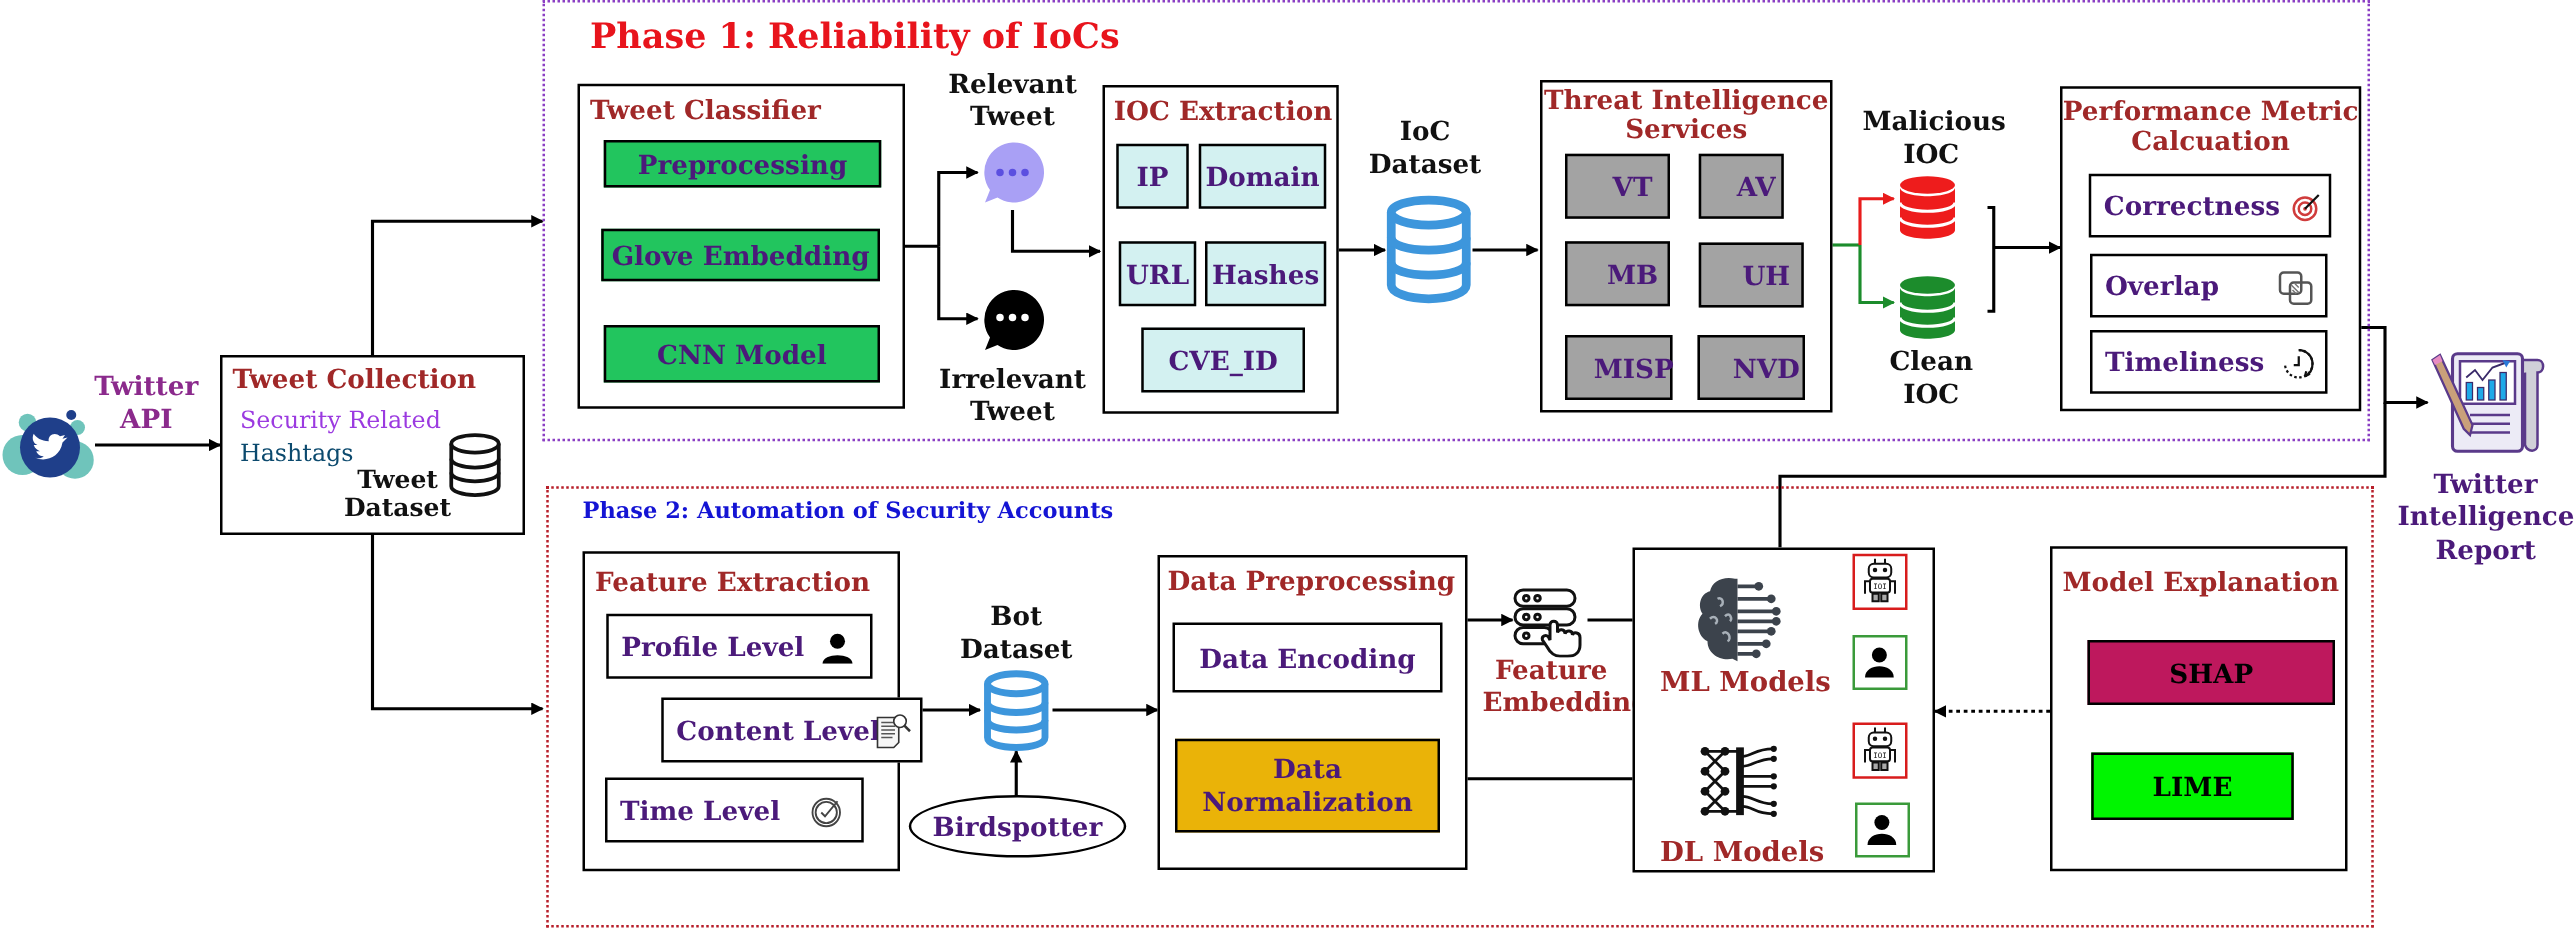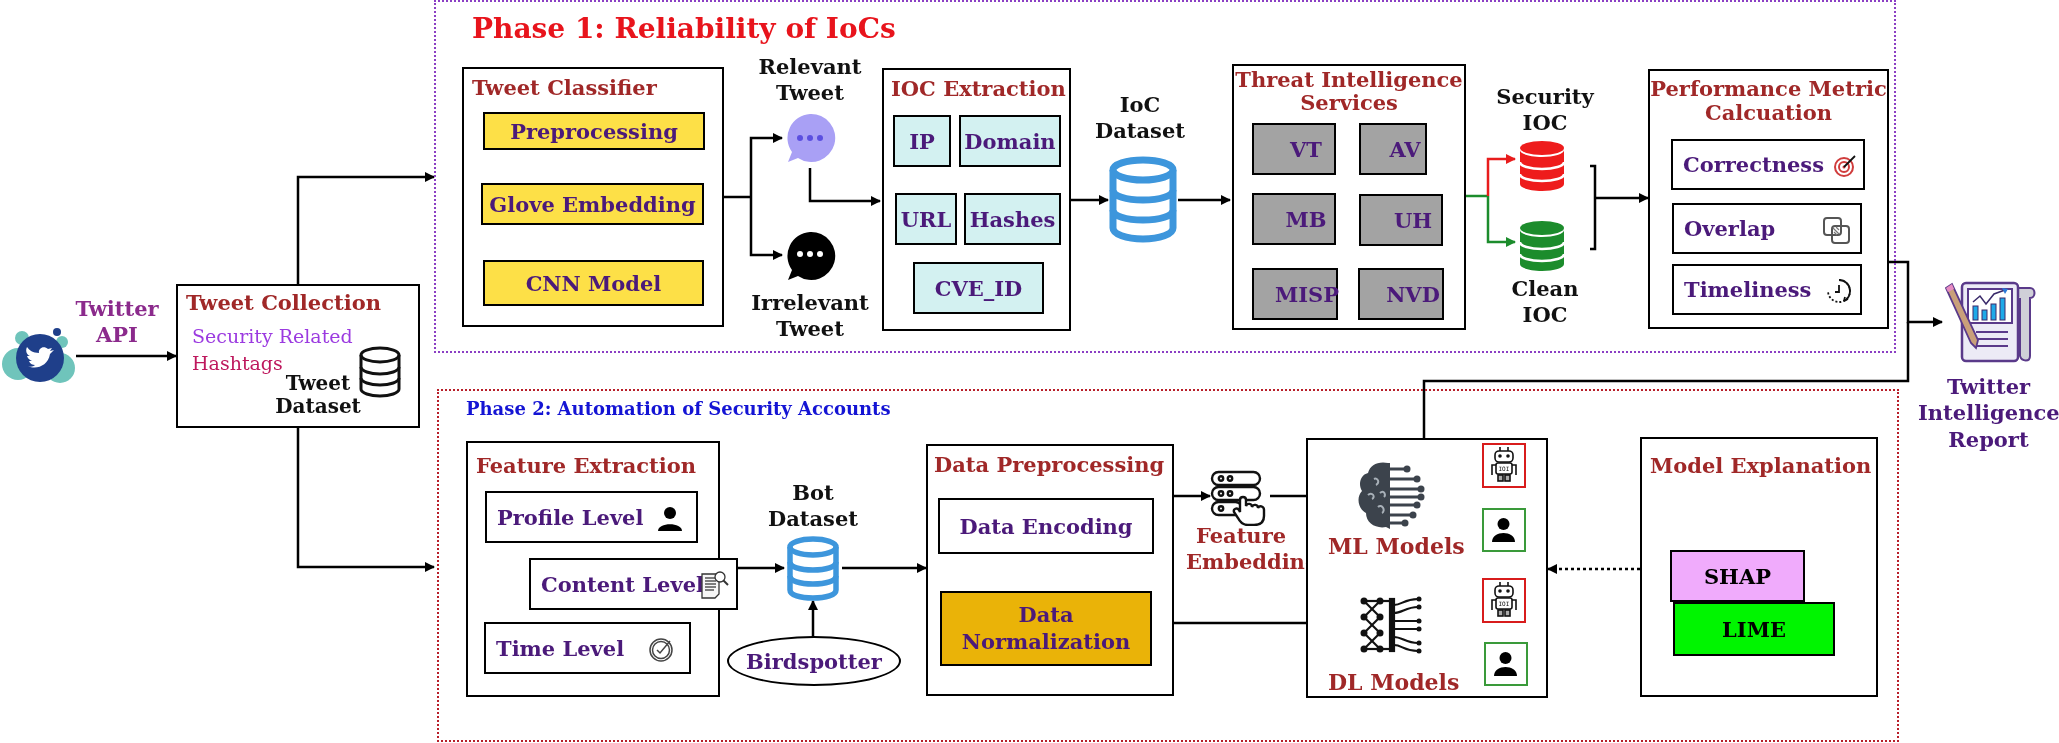--- a/index.html
+++ b/index.html
@@ -4,21 +4,21 @@
 <style>
   html, body { margin: 0; padding: 0; background: #ffffff; }
   body { width: 2059px; height: 743px; position: relative; overflow: hidden;
          font-family: "DejaVu Serif", "Liberation Serif", serif; }
   .abs { position: absolute; }
   .box { position: absolute; border: 2.5px solid #000; background: #fff; box-sizing: border-box; }
   .title { position: absolute; font-weight: bold; color: #a02828; font-size: 21px; white-space: nowrap; }
   .sub { position: absolute; border: 2.5px solid #000; box-sizing: border-box;
          display: flex; align-items: center; justify-content: center;
          font-weight: bold; color: #4b1a7a; font-size: 21px; white-space: nowrap; }
-  .lav { background: #fde047; }
+  .lav { background: #22c55e; }
   .cyan { background: #d3f1f1; }
   .green { background: #a3a3a3; padding-left: 24px; }
   .label-dark { position: absolute; font-weight: bold; color: #111; font-size: 21px; text-align: center; line-height: 1.25; white-space: nowrap; }
   .label-red { position: absolute; font-weight: bold; color: #a02828; font-size: 21px; text-align: center; line-height: 1.25; white-space: nowrap; }
   .label-purple { position: absolute; font-weight: bold; color: #4b1a7a; font-size: 21px; text-align: center; line-height: 1.25; white-space: nowrap; }
   .phase1 { position: absolute; border: 2px dotted #8b3fc4; box-sizing: border-box; }
   .phase2 { position: absolute; border: 2px dotted #b81f2a; box-sizing: border-box; }
   .metric { position: absolute; border: 2.5px solid #000; box-sizing: border-box; background:#fff;
             font-weight: bold; color: #4b1a7a; font-size: 21px; display:flex; align-items:center; padding-left: 10px; }
   svg.lines { position: absolute; left: 0; top: 0; }
@@ -116,21 +116,21 @@
     <path d="M28,44 C36,48 48,44 50,32 L54,28 L50,29 L52,26 L48,27 C44,23 38,26 39,31 C33,31 29,28 27,25 C25,29 27,33 30,34 L27,34 C28,37 30,38 32,39 L29,39 C30,42 33,43 35,43 C33,45 30,45 28,44 z" fill="#fff"></path>
   </svg>
 </div>
 <div class="abs" style="left:62px; top:296px; width:110px; text-align:center; font-weight:bold; font-size:21px; color:#8b2a8c; line-height:1.25;">
   <span>Twitter API</span>
 </div>
 
 <div class="box" style="left:176px; top:284px; width:244px; height:144px;">
   <div class="title" style="left:8px; top:4px;">Tweet Collection</div>
   <div class="abs" style="left:14px; top:39px; font-size:19px; color:#9b3ae0; white-space:nowrap;">Security Related</div>
-  <div class="abs" style="left:14px; top:66px; font-size:19px; color:#be185d; white-space:nowrap;">Hashtags</div>
+  <div class="abs" style="left:14px; top:66px; font-size:19px; color:#0c4a6e; white-space:nowrap;">Hashtags</div>
   <div class="abs" style="left:95px; top:86px; width:90px; text-align:center; font-weight:bold; font-size:20px; color:#111; line-height:1.15;">
     <div>Tweet</div>
     <div>Dataset</div>
   </div>
   <div class="icon" style="left:180px; top:60px;">
     <svg width="44" height="52" viewBox="0 0 44 52" fill="none" stroke="#111" stroke-width="3">
       <ellipse cx="22" cy="9" rx="19" ry="7"></ellipse>
       <path d="M3,9 V43 C3,47 12,50 22,50 C32,50 41,47 41,43 V9"></path>
       <path d="M3,21 C3,25 12,28 22,28 C32,28 41,25 41,21"></path>
       <path d="M3,32 C3,36 12,39 22,39 C32,39 41,36 41,32"></path>
@@ -199,21 +199,21 @@
   </div>
 </div>
 <div class="sub green" style="left:1252px; top:123px; width:84px; height:52px;">VT</div>
 <div class="sub green" style="left:1359px; top:123px; width:68px; height:52px;">AV</div>
 <div class="sub green" style="left:1252px; top:193px; width:84px; height:52px;">MB</div>
 <div class="sub green" style="left:1359px; top:194px; width:84px; height:52px;">UH</div>
 <div class="sub green" style="left:1252px; top:268px; width:86px; height:52px;">MISP</div>
 <div class="sub green" style="left:1358px; top:268px; width:86px; height:52px;">NVD</div>
 
 <div class="label-dark" style="left:1490px; top:84px; width:110px;">
-  <div>Security</div>
+  <div>Malicious</div>
   <div>IOC</div>
 </div>
 <div class="icon" style="left:1519px; top:140px;">
   <svg width="46" height="52" viewBox="0 0 46 52">
     <ellipse cx="23" cy="8" rx="22" ry="7" fill="#ee1c1c"></ellipse>
     <path d="M1,10 V44 C1,48 11,51 23,51 C35,51 45,48 45,44 V10 C45,14 35,17 23,17 C11,17 1,14 1,10z" fill="#ee1c1c"></path>
     <path d="M1,22 C1,26 11,29 23,29 C35,29 45,26 45,22 M1,34 C1,38 11,41 23,41 C35,41 45,38 45,34" stroke="#fff" stroke-width="2.5" fill="none"></path>
   </svg>
 </div>
 <div class="icon" style="left:1519px; top:220px;">
@@ -469,14 +469,14 @@
 <div class="abs" style="left:1484px; top:642px; width:44px; height:44px; border:2.5px solid #3a9a3a; box-sizing:border-box; background:#fff;">
   <svg width="39" height="39" viewBox="0 0 39 39">
       <circle cx="19.5" cy="14" r="6" fill="#000"></circle>
       <path d="M8,32 C8,20 31,20 31,32 z" fill="#000"></path>
     </svg>
 </div>
 
 <div class="box" style="left:1640px; top:437px; width:238px; height:260px;">
   <div class="title" style="left:8px; top:14px;">Model Explanation</div>
 </div>
-<div class="sub" style="left:1670px; top:512px; width:135px; height:52px; background:#f0abfc; color:#000;margin-top:38px;">SHAP</div>
+<div class="sub" style="left:1670px; top:512px; width:198px; height:52px; background:#be185d; color:#000;">SHAP</div>
 <div class="sub" style="left:1673px; top:602px; width:162px; height:54px; background:#00f500; color:#000;">LIME</div>
 
 </body></html>

